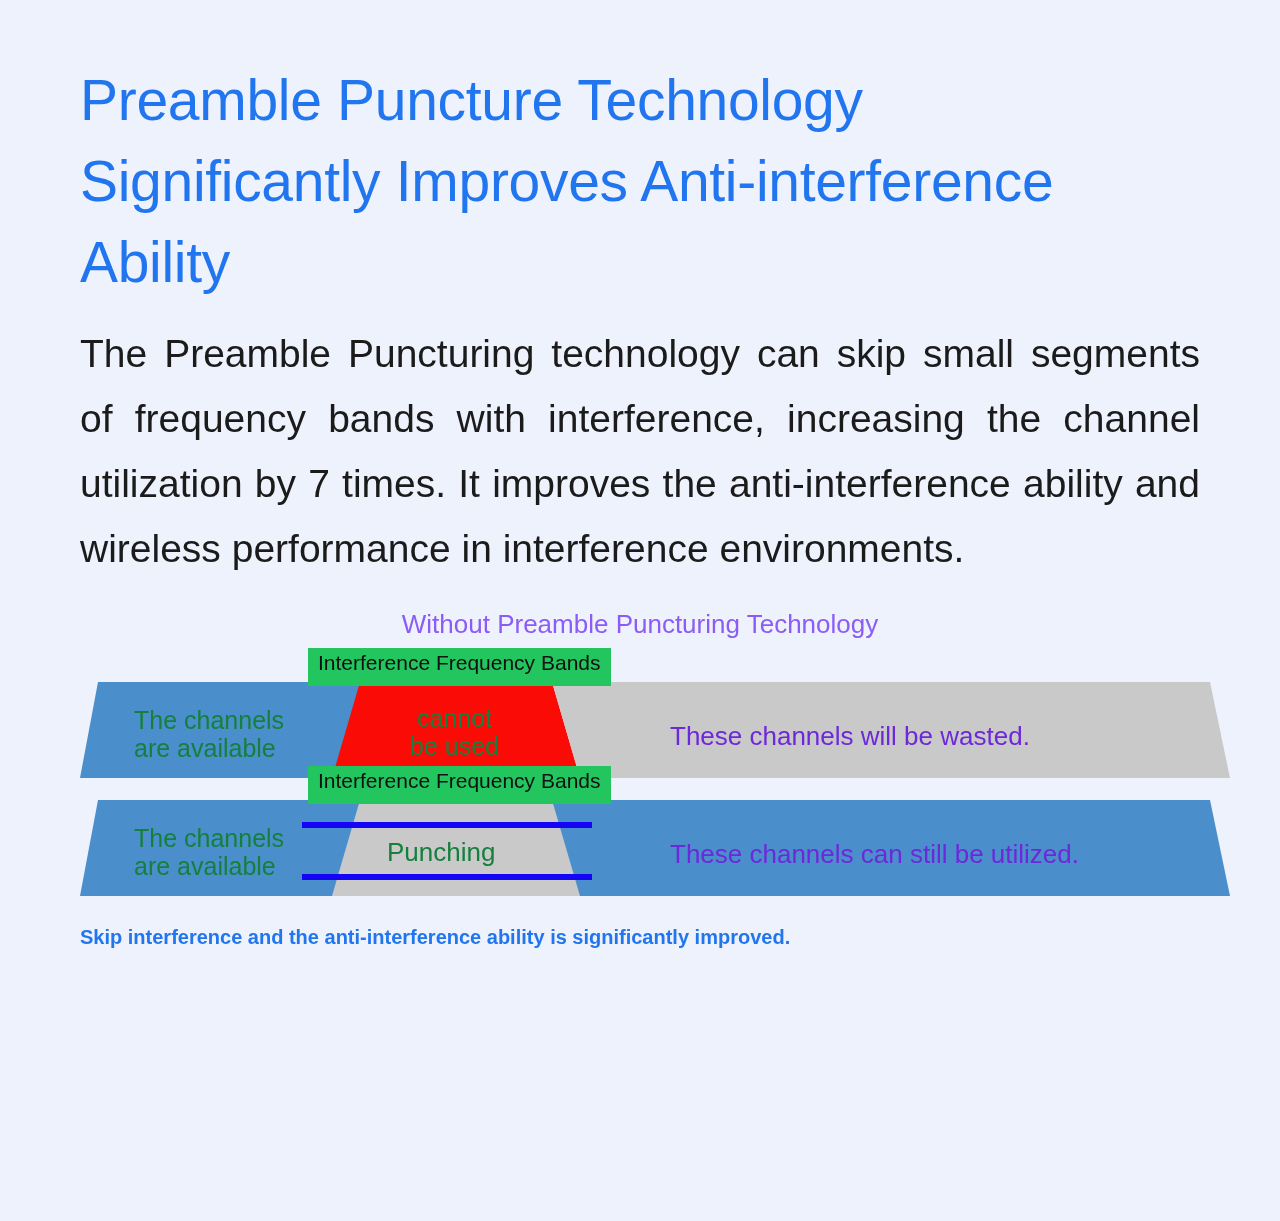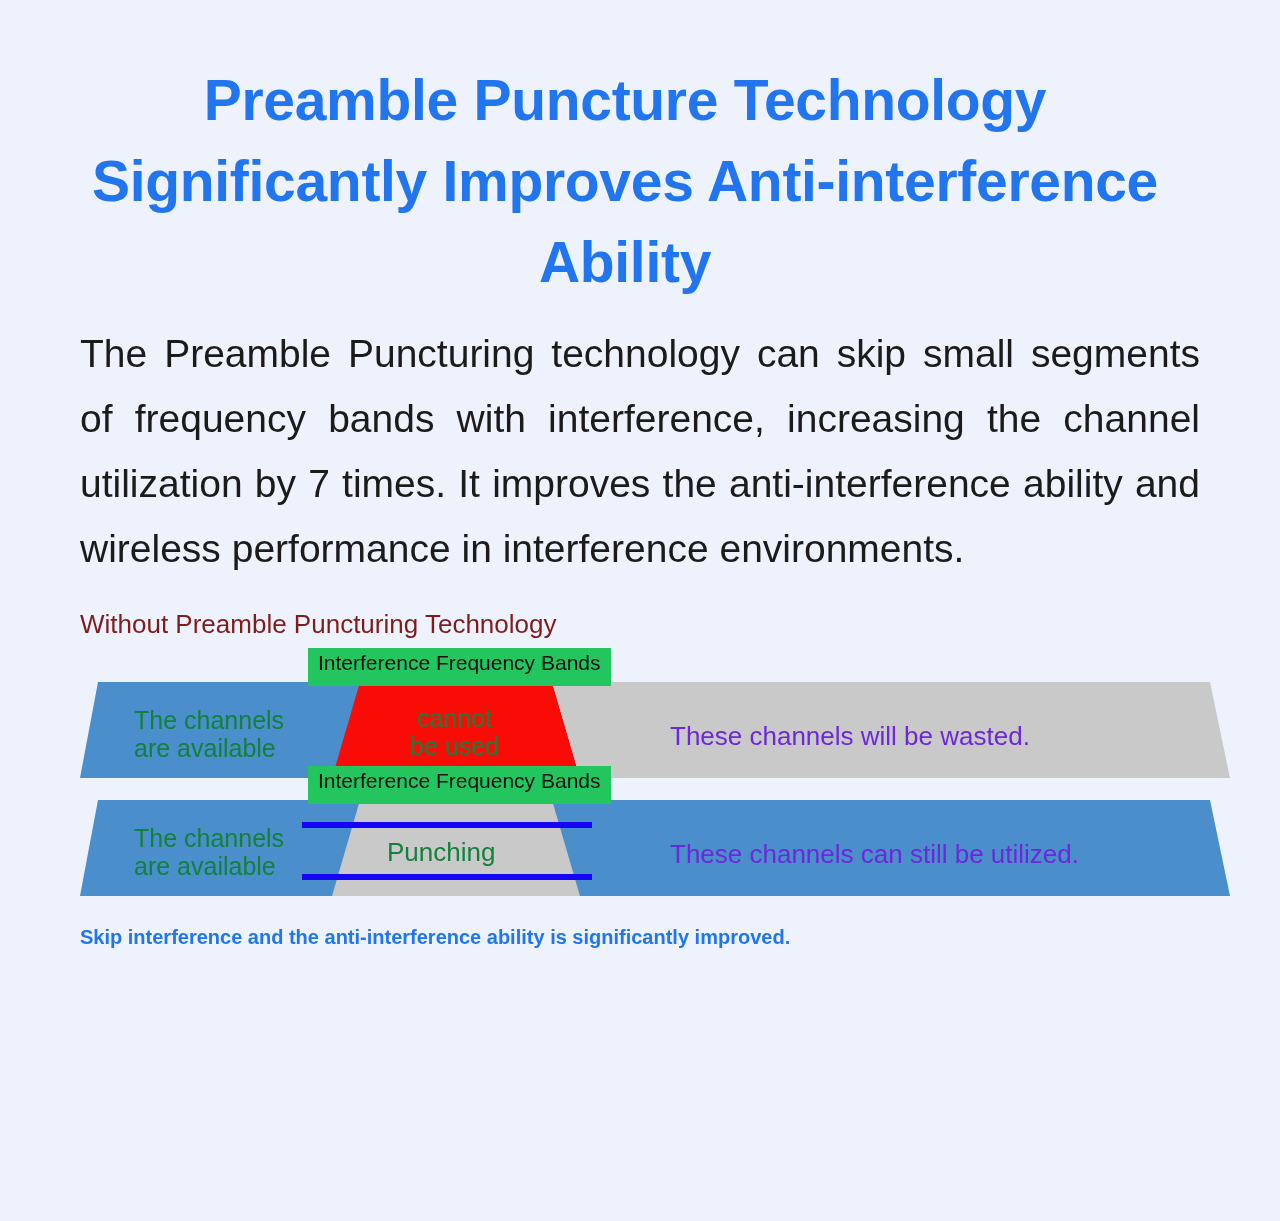--- a/index.html
+++ b/index.html
@@ -16,40 +16,40 @@
   .page {
     position: relative;
     width: 1280px;
     height: 1221px;
     box-sizing: border-box;
     padding: 60px 80px 0 80px;
   }
   .title {
     color: #2176ef;
     font-size: 57px;
-    font-weight: bold;
+    font-weight: normal;
     line-height: 1.42;
     letter-spacing: -0.3px;
     margin: 0 0 18px 0;
     max-width: 1090px;
-    text-align: center;
   }
   .intro {
     color: #1b1b1b;
     font-size: 39px;
     line-height: 1.67;
     text-align: justify;
     text-align-last: left;
     max-width: 1125px;
     margin: 0 0 28px 0;
   }
   .section-label {
-    color: #7f1d1d;
+    color: #8b5cf6;
     font-size: 26px;
     margin: 20px 0 8px 0;
+    text-align: center;
   }
   .diagram {
     position: relative;
     width: 1150px;
     height: 118px;
     margin-left: 0;
   }
   .diagram.second {
     height: 118px;
   }

